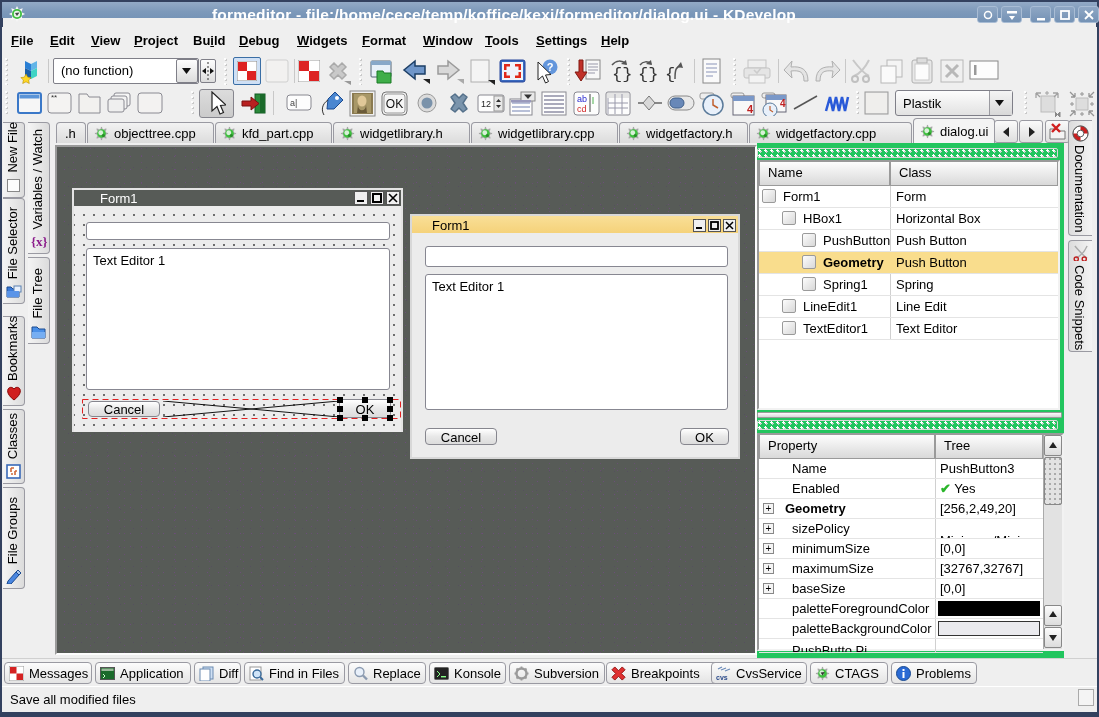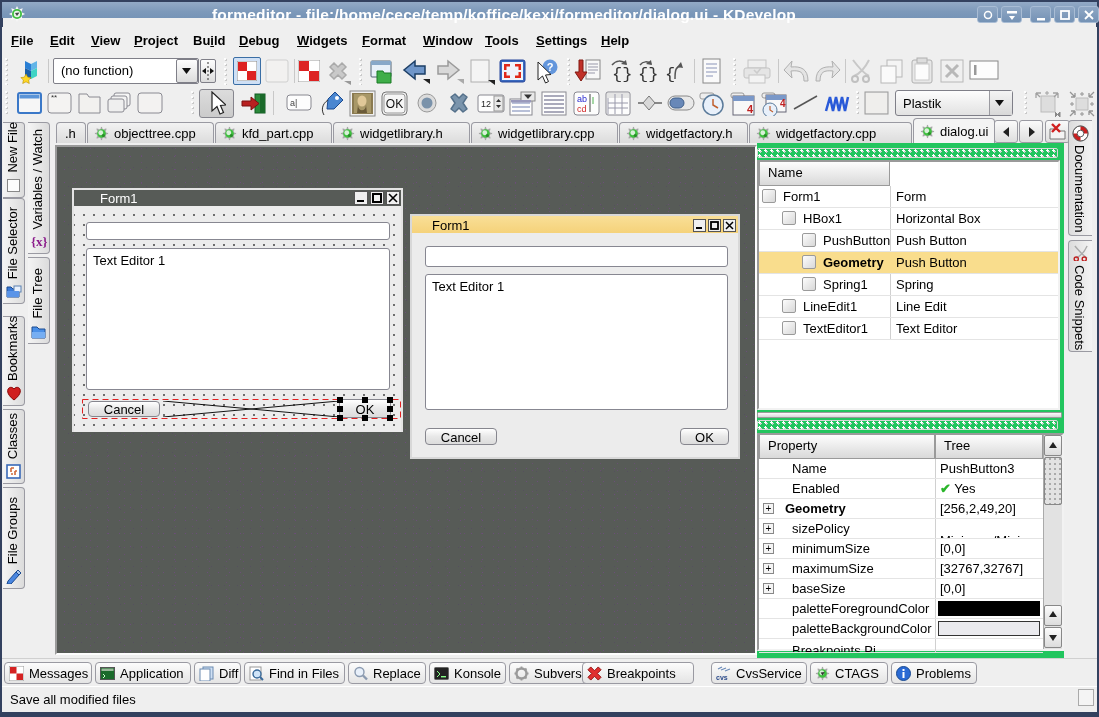--- a/index.html
+++ b/index.html
@@ -547,20 +547,21 @@
         <div class="pbtn" style="left:268px;top:195px;width:49px;height:17px;padding-top:1px">OK</div>
       </div>
     </div>
   </div>
 
   <div id="rpanel">
     <div class="dockhandle" style="left:0px;top:5px;width:301px"></div>
 
     <div class="gridpanel" style="left:0px;top:17px;width:303px;height:250px">
       <div class="ghead" style="left:0;width:131px">Name</div>
+      <div class="ghead" style="left:131px;width:168px">Class</div>
       <div class="colline" style="left:131px;top:24px;height:154px"></div>
       <div class="grow" style="left:0;top:24px;width:299px;height:22px">
           <span class="widicon" style="left:3px;top:3px"></span>
           <span style="position:absolute;left:24px;top:3px">Form1</span>
           <span style="position:absolute;left:137px;top:3px">Form</span>
         </div>
       <div class="grow" style="left:0;top:46px;width:299px;height:22px">
           <span class="widicon" style="left:23px;top:3px"></span>
           <span style="position:absolute;left:44px;top:3px">HBox1</span>
           <span style="position:absolute;left:137px;top:3px">Horizontal Box</span>
@@ -633,21 +634,21 @@
         </div>
       <div class="grow" style="left:0;top:164px;width:284px;height:20px">
           <span style="position:absolute;left:33px;top:2px">paletteForegroundColor</span>
           <span style="position:absolute;left:179px;top:2px;width:102px;height:15px;background:#000"></span>
         </div>
       <div class="grow" style="left:0;top:184px;width:284px;height:20px">
           <span style="position:absolute;left:33px;top:2px">paletteBackgroundColor</span>
           <span style="position:absolute;left:179px;top:2px;width:102px;height:15px;background:#eaeaee;border:1px solid #333"></span>
         </div>
       <div class="grow" style="left:0;top:206px;width:284px;height:12px">
-          <span style="position:absolute;left:33px;top:2px">Breakpoints Pi</span>
+          <span style="position:absolute;left:33px;top:2px">PushButto Pi</span>
         </div>
 
       <div style="position:absolute;left:284px;top:0;width:19px;height:214px;background:#e2e2e2;border-left:1px solid #aaa">
         <div style="position:absolute;left:0;top:0;width:18px;height:21px;background:linear-gradient(#fcfcfc,#dcdcdc);border:1px solid #888;border-radius:2px">
             <svg width="16" height="19">
               <path d="M8 6 L12 12 L4 12 Z" fill="#222"></path>
             </svg>
           </div>
         <div style="position:absolute;left:0;top:22px;width:18px;height:48px;background:linear-gradient(90deg,#fcfcfc,#d8d8d8);border:1px solid #888;border-radius:2px;background-image:radial-gradient(circle at 2px 2px,#aaa 1px,transparent 1.2px);background-size:5px 5px;background-position:3px 14px"></div>
         <div style="position:absolute;left:0;top:170px;width:18px;height:21px;background:linear-gradient(#fcfcfc,#dcdcdc);border:1px solid #888;border-radius:2px">
@@ -760,21 +761,21 @@
         <rect x="0.5" y="1.5" width="14" height="12" rx="1" fill="#222" stroke="#666"></rect>
         <path d="M3 5 L6 8 L3 11" stroke="#8f8" fill="none"></path>
         <rect x="7" y="10" width="5" height="1.4" fill="#8f8"></rect>
       </svg>Konsole</div>
   <div class="bbtn" style="left:507px;width:96px"><svg class="bicon" width="15" height="15" viewBox="0 0 15 15">
         <circle cx="7.5" cy="7.5" r="5" fill="none" stroke="#9a9a9a" stroke-width="2.4"></circle>
         <g stroke="#9a9a9a" stroke-width="1.8">
           <path d="M7.5 0.5 V3 M7.5 12 V14.5 M0.5 7.5 H3 M12 7.5 H14.5 M2.5 2.5 L4.3 4.3 M10.7 10.7 L12.5 12.5 M2.5 12.5 L4.3 10.7 M10.7 4.3 L12.5 2.5"></path>
         </g>
       </svg>Subversion</div>
-  <div class="bbtn" style="left:580px;width:112px"><svg class="bicon" width="15" height="15" viewBox="0 0 16 16">
+  <div class="bbtn" style="left:604px;width:112px"><svg class="bicon" width="15" height="15" viewBox="0 0 16 16">
         <path d="M4 1 L8 5 L12 1 L15 4 L11 8 L15 12 L12 15 L8 11 L4 15 L1 12 L5 8 L1 4 Z" fill="#e03030" stroke="#901010"></path>
       </svg>Breakpoints</div>
   <div class="bbtn" style="left:709px;width:96px"><svg class="bicon" width="16" height="15">
         <text x="0" y="14" font-size="7" font-weight="bold" fill="#2a4a8a">cvs</text>
         <path d="M2 3 L6 1 M5 4 L10 2 M9 5 L14 3" stroke="#6a8ab8" stroke-width="1.2"></path>
       </svg>CvsService</div>
   <div class="bbtn" style="left:808px;width:78px"><svg class="bicon" width="15" height="15" viewBox="0 0 16 16">
         <path d="M8 1 L9 4 L7 4 Z M8 15 L9 12 L7 12 Z M1 8 L4 7 L4 9 Z M15 8 L12 7 L12 9 Z M3 3 L6 4 L4 6 Z M13 3 L12 6 L10 4 Z M3 13 L4 10 L6 12 Z M13 13 L10 12 L12 10 Z" fill="#b8bcb8" stroke="#888" stroke-width=".5"></path>
         <circle cx="8" cy="8" r="4.6" fill="#3fc03f"></circle>
         <circle cx="7.2" cy="7.2" r="2.6" fill="#d8f0d8"></circle>

